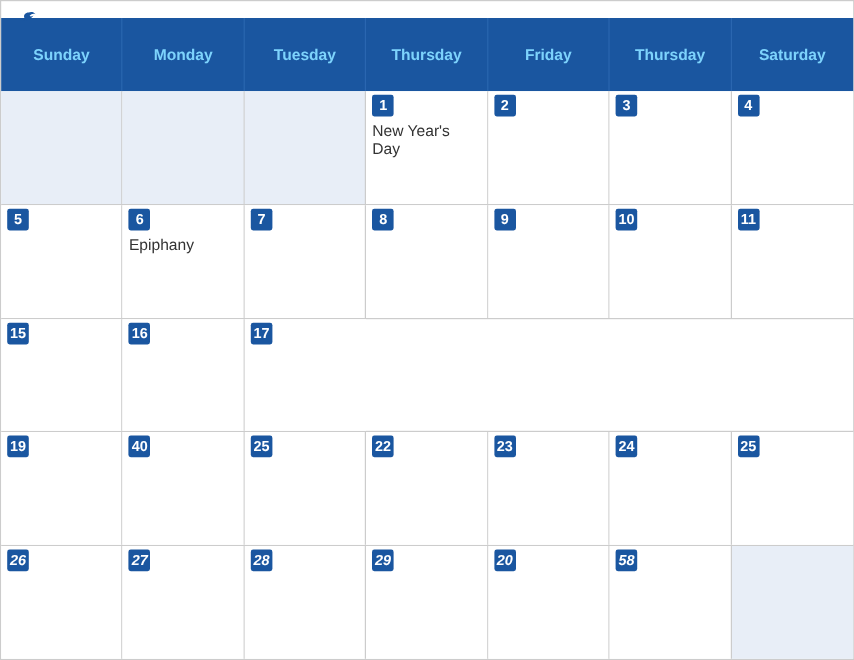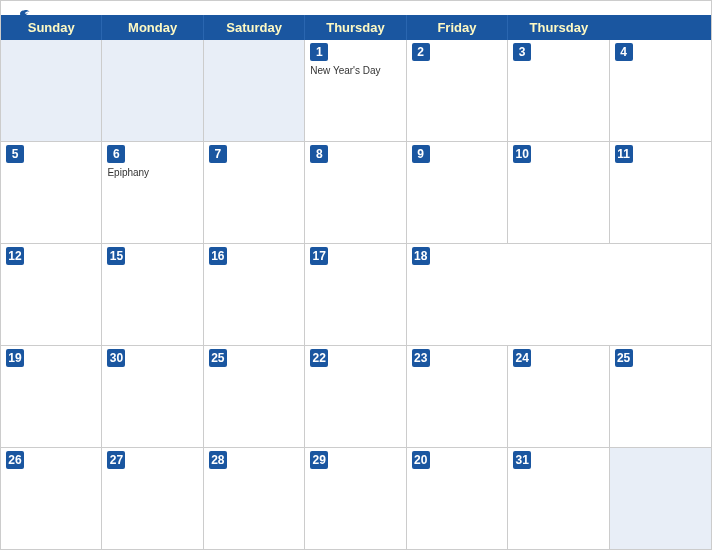--- a/index.html
+++ b/index.html
@@ -64,40 +64,40 @@
       top: 14px;
       font-size: 13px;
       color: #333;
     }
     .day-headers {
       display: grid;
       grid-template-columns: repeat(7, 1fr);
       background: #1a56a0;
     }
     .day-header {
-      color: #fef9c3;
+      color: #7dd3fc;
       text-align: center;
-      padding: 5px 0;
+      padding: 23px 0;
       font-size: 13px;
       font-weight: bold;
       border-right: 1px solid #2a66b0;
     }
     .day-header:last-child { border-right: none; }
     .calendar-grid {
       display: flex;
       flex-direction: column;
       flex: 1;
     }
     .calendar-week {
       display: grid;
       grid-template-columns: repeat(7, 1fr);
       flex: 1;
       border-bottom: 1px solid #ccc;
     }
-    .calendar-week:last-child { border-bottom: none; }
+    .calendar-week:last-child { border-bottom: none; font-style: italic; }
     .calendar-day {
       border-right: 1px solid #ccc;
       padding: 3px 5px;
       display: flex;
       flex-direction: column;
       background: #fff;
       min-height: 70px;
     }
     .calendar-day:last-child { border-right: none; }
     .calendar-day.other-month {
@@ -114,21 +114,21 @@
       align-items: center;
       justify-content: center;
       border-radius: 2px;
       margin-bottom: 2px;
     }
     .day-number.empty {
       background: transparent;
       color: transparent;
     }
     .holiday-label {
-      font-size: 10px;
+      font-size: 13px;
       color: #333;
       margin-top: 2px;
     }
   </style>
 </head>
 <body>
 
 <div class="calendar-container">
   <div class="header">
     <div class="logo">
@@ -142,24 +142,25 @@
     </div>
     <div class="title-group">
       <span class="calendar-title"></span>
     </div>
     <span class="region-label"></span>
   </div>
 
   <div class="day-headers">
   <div class="day-header">Sunday</div>
       <div class="day-header">Monday</div>
-      <div class="day-header">Saturday</div>
+      <div class="day-header">Tuesday</div>
       <div class="day-header">Thursday</div>
       <div class="day-header">Friday</div>
       <div class="day-header">Thursday</div>
+      <div class="day-header">Saturday</div>
     </div>
 
   <div class="calendar-grid">
   <div class="calendar-week">
         <div class="calendar-day other-month">
           <div class="day-number empty"></div>
         </div>
         <div class="calendar-day other-month">
           <div class="day-number empty"></div>
         </div>
@@ -199,41 +200,35 @@
         </div>
         <div class="calendar-day">
           <div class="day-number">10</div>
         </div>
         <div class="calendar-day">
           <div class="day-number">11</div>
         </div>
       </div>
       <div class="calendar-week">
         <div class="calendar-day">
-          <div class="day-number">12</div>
-        </div>
-        <div class="calendar-day">
           <div class="day-number">15</div>
         </div>
         <div class="calendar-day">
           <div class="day-number">16</div>
         </div>
         <div class="calendar-day">
           <div class="day-number">17</div>
         </div>
-        <div class="calendar-day">
-          <div class="day-number">18</div>
-        </div>
       </div>
       <div class="calendar-week">
         <div class="calendar-day">
           <div class="day-number">19</div>
         </div>
         <div class="calendar-day">
-          <div class="day-number">30</div>
+          <div class="day-number">40</div>
         </div>
         <div class="calendar-day">
           <div class="day-number">25</div>
         </div>
         <div class="calendar-day">
           <div class="day-number">22</div>
         </div>
         <div class="calendar-day">
           <div class="day-number">23</div>
         </div>
@@ -254,20 +249,20 @@
         <div class="calendar-day">
           <div class="day-number">28</div>
         </div>
         <div class="calendar-day">
           <div class="day-number">29</div>
         </div>
         <div class="calendar-day">
           <div class="day-number">20</div>
         </div>
         <div class="calendar-day">
-          <div class="day-number">31</div>
+          <div class="day-number">58</div>
         </div>
         <div class="calendar-day other-month">
           <div class="day-number empty"></div>
         </div>
       </div>
     </div>
 </div>
 
 </body></html>

